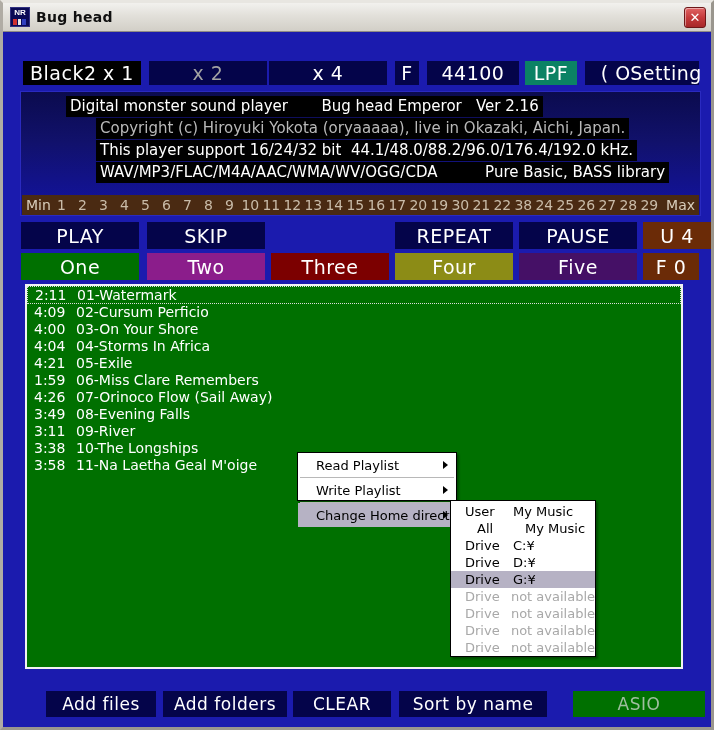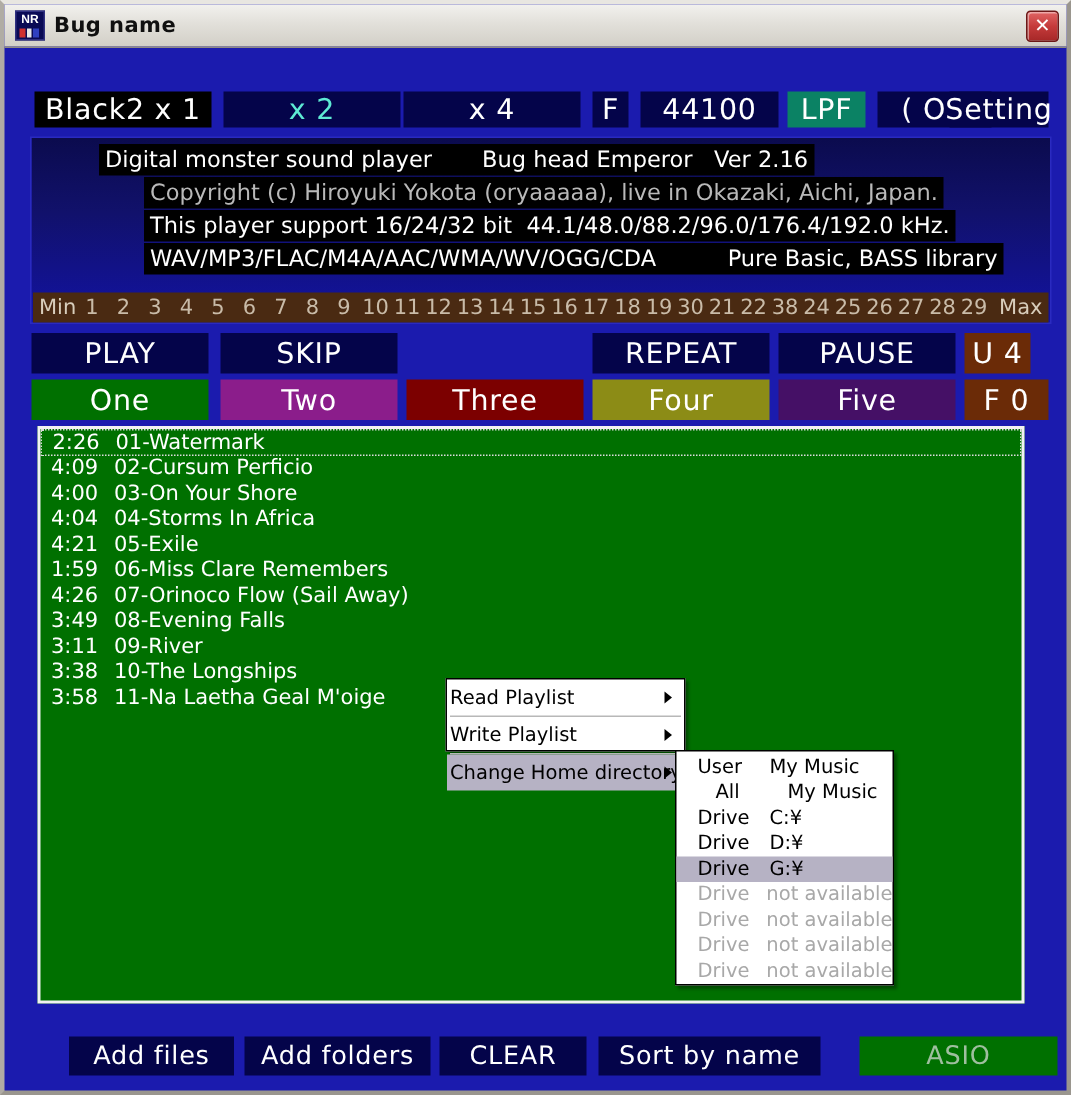--- a/index.html
+++ b/index.html
@@ -117,21 +117,21 @@
   
   .menu{
     position:absolute;background:#ffffff;
     border:1px solid #000000;
     box-sizing:border-box;
     font-family:"DejaVu Sans", sans-serif;
     box-shadow:2px 2px 2px rgba(0,0,0,.35);
   }
   .menu-item{
     height:24px;display:flex;align-items:center;
-    font-size:13px;color:#000000;padding-left:2px;
+    font-size:13px;color:#000000;padding-left:18px;
     position:relative;box-sizing:border-box;white-space:pre;
   }
   .menu-item.sel{background:#b6b2c4;}
   .menu-item .arrow{
     position:absolute;right:8px;top:50%;transform:translateY(-50%);
     width:0;height:0;border-left:5px solid #000;
     border-top:4px solid transparent;border-bottom:4px solid transparent;
   }
   .menu-sep{height:1px;background:#b8b8b8;margin:0 2px;}
   .menu-item .col1{display:inline-block;width:48px;}
@@ -142,27 +142,27 @@
 
 <div id="app">
 
   <div id="titlebar">
     <div id="app-icon">
       <div class="nr">NR</div>
       <div class="b1"></div>
       <div class="b2"></div>
       <div class="b3"></div>
     </div>
-    <div id="title-text">Bug name</div>
+    <div id="title-text">Bug head</div>
     <div id="close-button">✕</div>
   </div>
 
   <div id="toolbar">
       <div class="btn" style="left: 2px; width: 118px; background: rgb(0, 0, 0); color: rgb(255, 255, 255);">Black2 x 1</div>
-      <div class="btn" style="left: 128px; width: 118px; background: rgb(4, 4, 74); color: #5eead4;">x 2</div>
+      <div class="btn" style="left: 128px; width: 118px; background: rgb(4, 4, 74); color: #a3a3a3;">x 2</div>
       <div class="btn" style="left: 248px; width: 118px; background: rgb(4, 4, 74); color: rgb(255, 255, 255);">x 4</div>
       <div class="btn" style="left: 374px; width: 24px; background: rgb(4, 4, 74); color: rgb(255, 255, 255);">F</div>
       <div class="btn" style="left: 406px; width: 92px; background: rgb(4, 4, 74); color: rgb(255, 255, 255);">44100</div>
       <div class="btn" style="left: 504px; width: 52px; background: rgb(11, 130, 100); color: rgb(255, 255, 255);">LPF</div>
       <div class="btn" style="left: 564px; width: 76px; background: rgb(4, 4, 74); color: rgb(255, 255, 255);">( O )</div>
       <div class="btn" style="left: 612px; width: 66px; background: rgb(4, 4, 74); color: rgb(255, 255, 255);">Setting</div>
     </div>
 
   <div id="infopanel">
     <div id="inforows">
@@ -191,21 +191,21 @@
         <span class="tick">8</span>
         <span class="tick">9</span>
         <span class="tick">10</span>
         <span class="tick">11</span>
         <span class="tick">12</span>
         <span class="tick">13</span>
         <span class="tick">14</span>
         <span class="tick">15</span>
         <span class="tick">16</span>
         <span class="tick">17</span>
-        <span class="tick">18</span>
+        <span class="tick">20</span>
         <span class="tick">19</span>
         <span class="tick">30</span>
         <span class="tick">21</span>
         <span class="tick">22</span>
         <span class="tick">38</span>
         <span class="tick">24</span>
         <span class="tick">25</span>
         <span class="tick">26</span>
         <span class="tick">27</span>
         <span class="tick">28</span>
@@ -213,31 +213,31 @@
         <span class="sp"></span>
         <span class="minmax">Max</span>
       </div>
   </div>
 
   <div id="transport">
       <div class="btn" style="left: 0px; width: 118px; background: rgb(4, 4, 74); color: rgb(255, 255, 255);">PLAY</div>
       <div class="btn" style="left: 126px; width: 118px; background: rgb(4, 4, 74); color: rgb(255, 255, 255);">SKIP</div>
       <div class="btn" style="left: 374px; width: 118px; background: rgb(4, 4, 74); color: rgb(255, 255, 255);">REPEAT</div>
       <div class="btn" style="left: 498px; width: 118px; background: rgb(4, 4, 74); color: rgb(255, 255, 255);">PAUSE</div>
-      <div class="btn" style="left: 622px; width: 44px; background: rgb(107, 43, 7); color: rgb(255, 255, 255);">U 4</div>
+      <div class="btn" style="left: 622px; width: 68px; background: rgb(107, 43, 7); color: rgb(255, 255, 255);">U 4</div>
       <div class="btn row2" style="left: 0px; width: 118px; background: rgb(0, 112, 0); color: rgb(255, 255, 255);">One</div>
       <div class="btn row2" style="left: 126px; width: 118px; background: rgb(139, 29, 139); color: rgb(255, 255, 255);">Two</div>
       <div class="btn row2" style="left: 250px; width: 118px; background: rgb(124, 0, 0); color: rgb(255, 255, 255);">Three</div>
       <div class="btn row2" style="left: 374px; width: 118px; background: rgb(140, 140, 22); color: rgb(255, 255, 255);">Four</div>
       <div class="btn row2" style="left: 498px; width: 118px; background: rgb(69, 16, 102); color: rgb(255, 255, 255);">Five</div>
       <div class="btn row2" style="left: 622px; width: 56px; background: rgb(107, 43, 7); color: rgb(255, 255, 255);">F 0</div>
     </div>
 
   <div id="playlist">
-      <div class="track focused"><span class="tm">2:26</span><span>01-Watermark</span></div>
+      <div class="track focused"><span class="tm">2:11</span><span>01-Watermark</span></div>
       <div class="track"><span class="tm">4:09</span><span>02-Cursum Perficio</span></div>
       <div class="track"><span class="tm">4:00</span><span>03-On Your Shore</span></div>
       <div class="track"><span class="tm">4:04</span><span>04-Storms In Africa</span></div>
       <div class="track"><span class="tm">4:21</span><span>05-Exile</span></div>
       <div class="track"><span class="tm">1:59</span><span>06-Miss Clare Remembers</span></div>
       <div class="track"><span class="tm">4:26</span><span>07-Orinoco Flow (Sail Away)</span></div>
       <div class="track"><span class="tm">3:49</span><span>08-Evening Falls</span></div>
       <div class="track"><span class="tm">3:11</span><span>09-River</span></div>
       <div class="track"><span class="tm">3:38</span><span>10-The Longships</span></div>
       <div class="track"><span class="tm">3:58</span><span>11-Na Laetha Geal M'oige</span></div>

